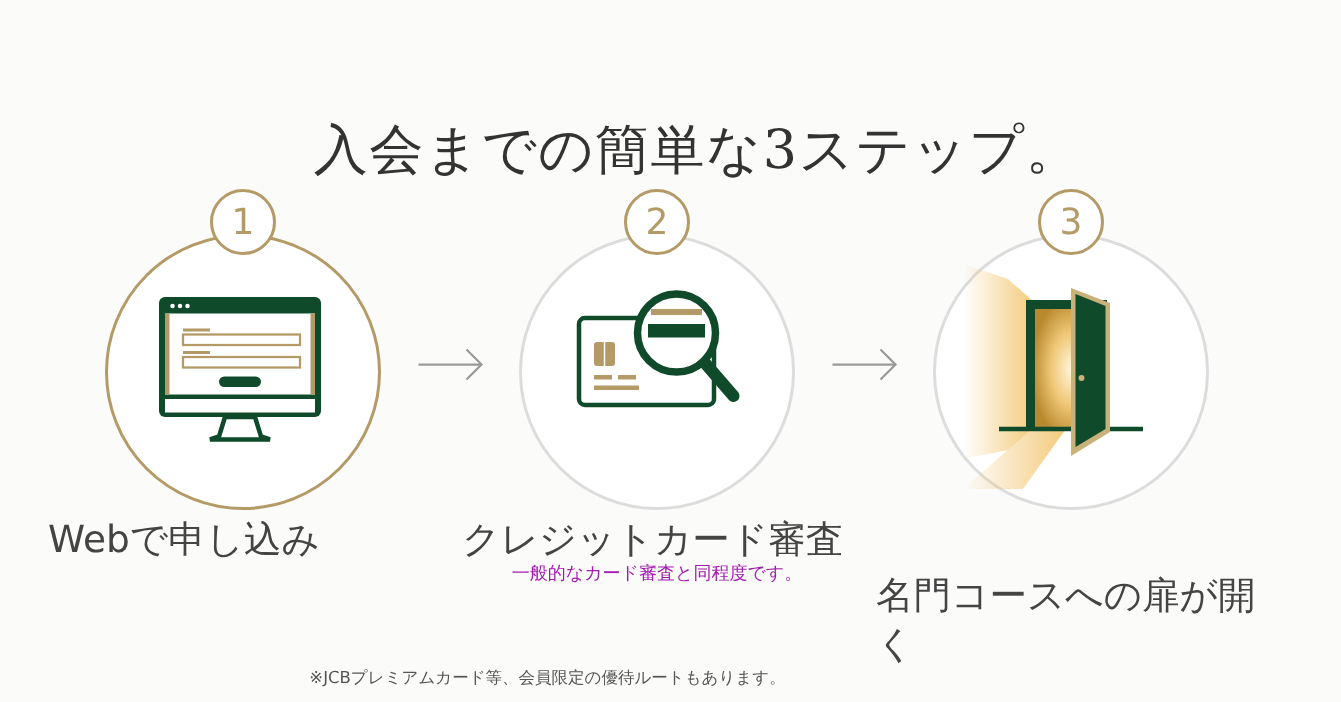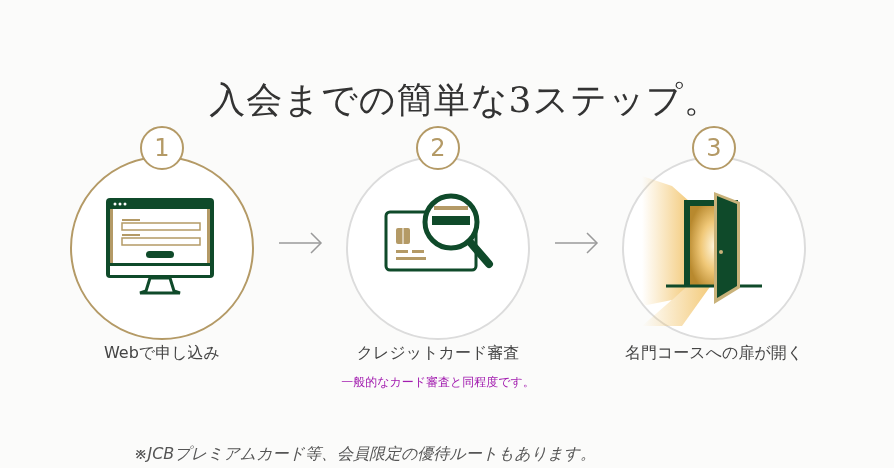--- a/index.html
+++ b/index.html
@@ -4,24 +4,24 @@
 <style>
   html,body{margin:0;padding:0;}
   body{width:894px;height:468px;background:#fbfbfa;position:relative;overflow:hidden;font-family:"DejaVu Sans","Liberation Sans",sans-serif;color:#444;}
   .title{position:absolute;left:18px;top:32px;width:894px;text-align:center;font-family:"DejaVu Serif","Liberation Serif",serif;font-size:36px;color:#333;letter-spacing:1px;margin-top:44px;}
   .step{position:absolute;top:148px;width:190px;height:200px;}
   .ring{position:absolute;left:0;top:8px;width:184px;height:184px;border-radius:50%;box-sizing:border-box;background:#fff;}
   .ring.active{border:2px solid #b49a66;}
   .ring.idle{border:2px solid #dcdcdc;}
   .badge{position:absolute;left:70px;top:-22px;width:44px;height:44px;border-radius:50%;border:2px solid #b49a66;background:#fff;box-sizing:border-box;text-align:center;line-height:40px;font-size:24px;color:#b49a66;font-family:"DejaVu Sans","Liberation Sans",sans-serif;}
   .icon{position:absolute;left:0;top:8px;width:184px;height:184px;}
-  .label{position:absolute;top:343px;width:260px;text-align:center;font-size:16px;color:#444;}
+  .label{position:absolute;top:343px;width:260px;font-size:25px;color:#444;}
   .sub{position:absolute;top:374px;width:260px;text-align:center;font-size:12px;color:#a21caf;}
   .arrow{position:absolute;top:231px;width:48px;height:24px;}
-  .foot{position:absolute;left:0;top:444px;width:730px;text-align:center;font-size:16px;color:#555;font-style:italic;}
+  .foot{position:absolute;left:0;top:444px;width:730px;text-align:center;font-size:11px;color:#555;}
 </style>
 </head>
 <body>
 
 <div class="title">入会までの簡単な3ステップ。</div>
 
 <div class="step" style="left:70px;top:148px;">
   <div class="ring active"></div>
   <svg class="icon" viewBox="0 0 184 184">
     <rect x="36" y="42" width="108" height="80" rx="4" fill="#0f4a2a"></rect>
@@ -91,15 +91,15 @@
     <polygon points="92,36 118,46 118,132 92,148" fill="#c9b27a"></polygon>
     <polygon points="95,40 115,48 115,130 95,142" fill="#0f4a2a"></polygon>
     <circle cx="99" cy="96" r="2" fill="#c9b27a"></circle>
   </svg>
   <div class="badge">3</div>
 </div>
 
 <div class="label" style="left:32px;">Webで申し込み</div>
 <div class="label" style="left:308px;font-family:Liberation Mono, monospace;">クレジットカード審査</div>
 <div class="sub" style="left:308px;">一般的なカード審査と同程度です。</div>
-<div class="label" style="left:584px;">名門コースへの扉が開く</div>
+<div class="label" style="left:584px;margin-top:37px;">名門コースへの扉が開く</div>
 
 <div class="foot">※JCBプレミアムカード等、会員限定の優待ルートもあります。</div>
 
 </body></html>

